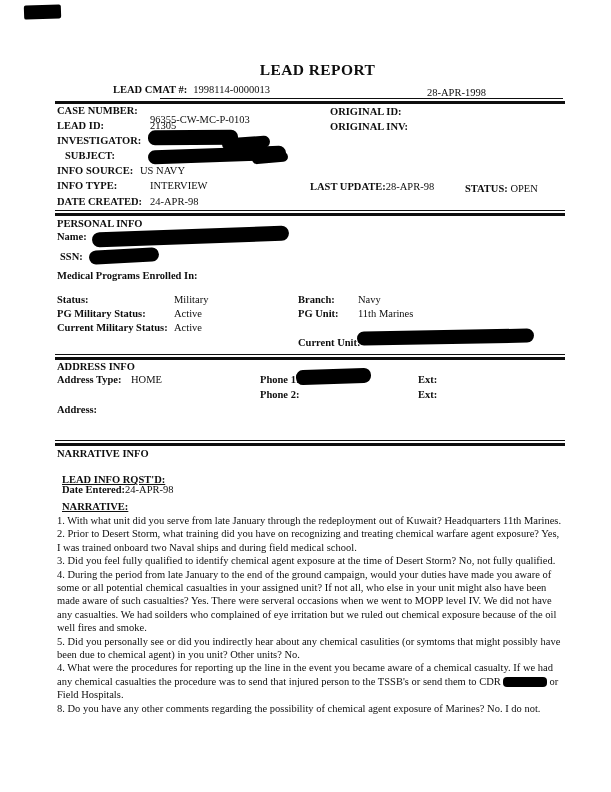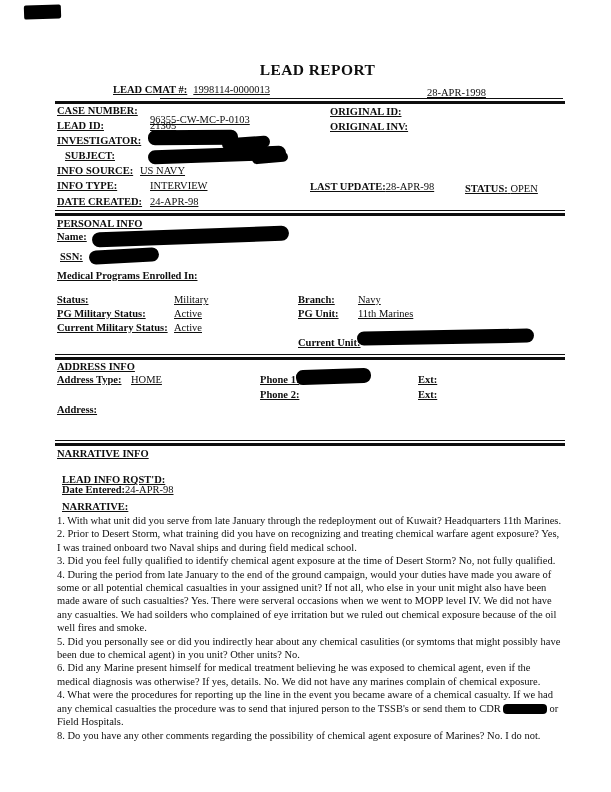--- a/index.html
+++ b/index.html
@@ -1,21 +1,21 @@
 <!DOCTYPE html>
 <html><head>
 <meta charset="utf-8">
 <style>
   html,body{margin:0;padding:0;background:#ffffff;}
   .page{
     position:relative;width:611px;height:792px;background:#ffffff;
     font-family:"Liberation Serif","DejaVu Serif",serif;color:#0e0e0e;
     overflow:hidden;
   }
-  .pos{position:absolute;white-space:nowrap;font-size:10.5px;line-height:12px;text-decoration:underline;}
+  .pos{position:absolute;white-space:nowrap;font-size:10.5px;line-height:12px;}
   .b{font-weight:bold;}
   .u{text-decoration:underline;}
   .gap{display:inline-block;width:6px;}
   .title{
     position:absolute;top:61px;left:0;width:100%;margin:0;
     text-align:center;font-size:15.5px;font-weight:bold;letter-spacing:.4px;
     transform:translateX(12px);
   }
   .hr{position:absolute;background:#0e0e0e;height:1.3px;}
   .hr.thick{height:3px;}
@@ -133,18 +133,17 @@
 
 
   <div class="pos b u" style="top:501px;left:62px;">NARRATIVE:</div>
 
   <div class="narrative">
     <p>1.  With what unit did you serve from late January through the redeployment out of Kuwait?  Headquarters 11th Marines.</p>
     <p>2.  Prior to Desert Storm, what training did you have on recognizing and treating chemical warfare agent exposure? Yes,  I was  trained onboard two Naval ships and during field medical school.</p>
     <p>3.  Did you feel fully qualified to identify chemical agent exposure at the time of Desert Storm?  No, not fully qualified.</p>
     <p>4.  During the period from late January to the end of the ground campaign, would your duties have made you aware of some or all potential chemical casualties in your assigned unit?  If not all, who else in your unit might also have been made aware of such casualties? Yes. There were serveral occasions when we went to MOPP level IV.  We did not have any casualties.  We had soilders who complained of eye irritation but we ruled out chemical exposure because of the oil well fires and smoke.</p>
     <p>5.  Did you personally see or did you indirectly hear about any chemical casulities (or symtoms that might possibly have been due to chemical agent) in you unit? Other units?  No.</p>
-    <p>6.  Did any Marine present himself for medical treatment believing he was exposed to chemical agent, even  if the medical diagnosis was otherwise?  If yes, details.  No.  We did not have any marines complain of chemical exposure.</p>
     <p><span>4.  What were the procedures for reporting  up the line in the event you became aware of a chemical casualty. If we had any chemical casualties the procedure was to send that injured person to the TSSB's or send them to CDR </span><span class="redact inline" style="width:44px;height:10px;margin-right:2px;"></span><span>or Field Hospitals.</span></p>
     <p>8.  Do you have any other comments regarding the possibility of chemical agent exposure of Marines? No. I do not.</p>
   </div>
 
 </div>
 
 </body></html>

